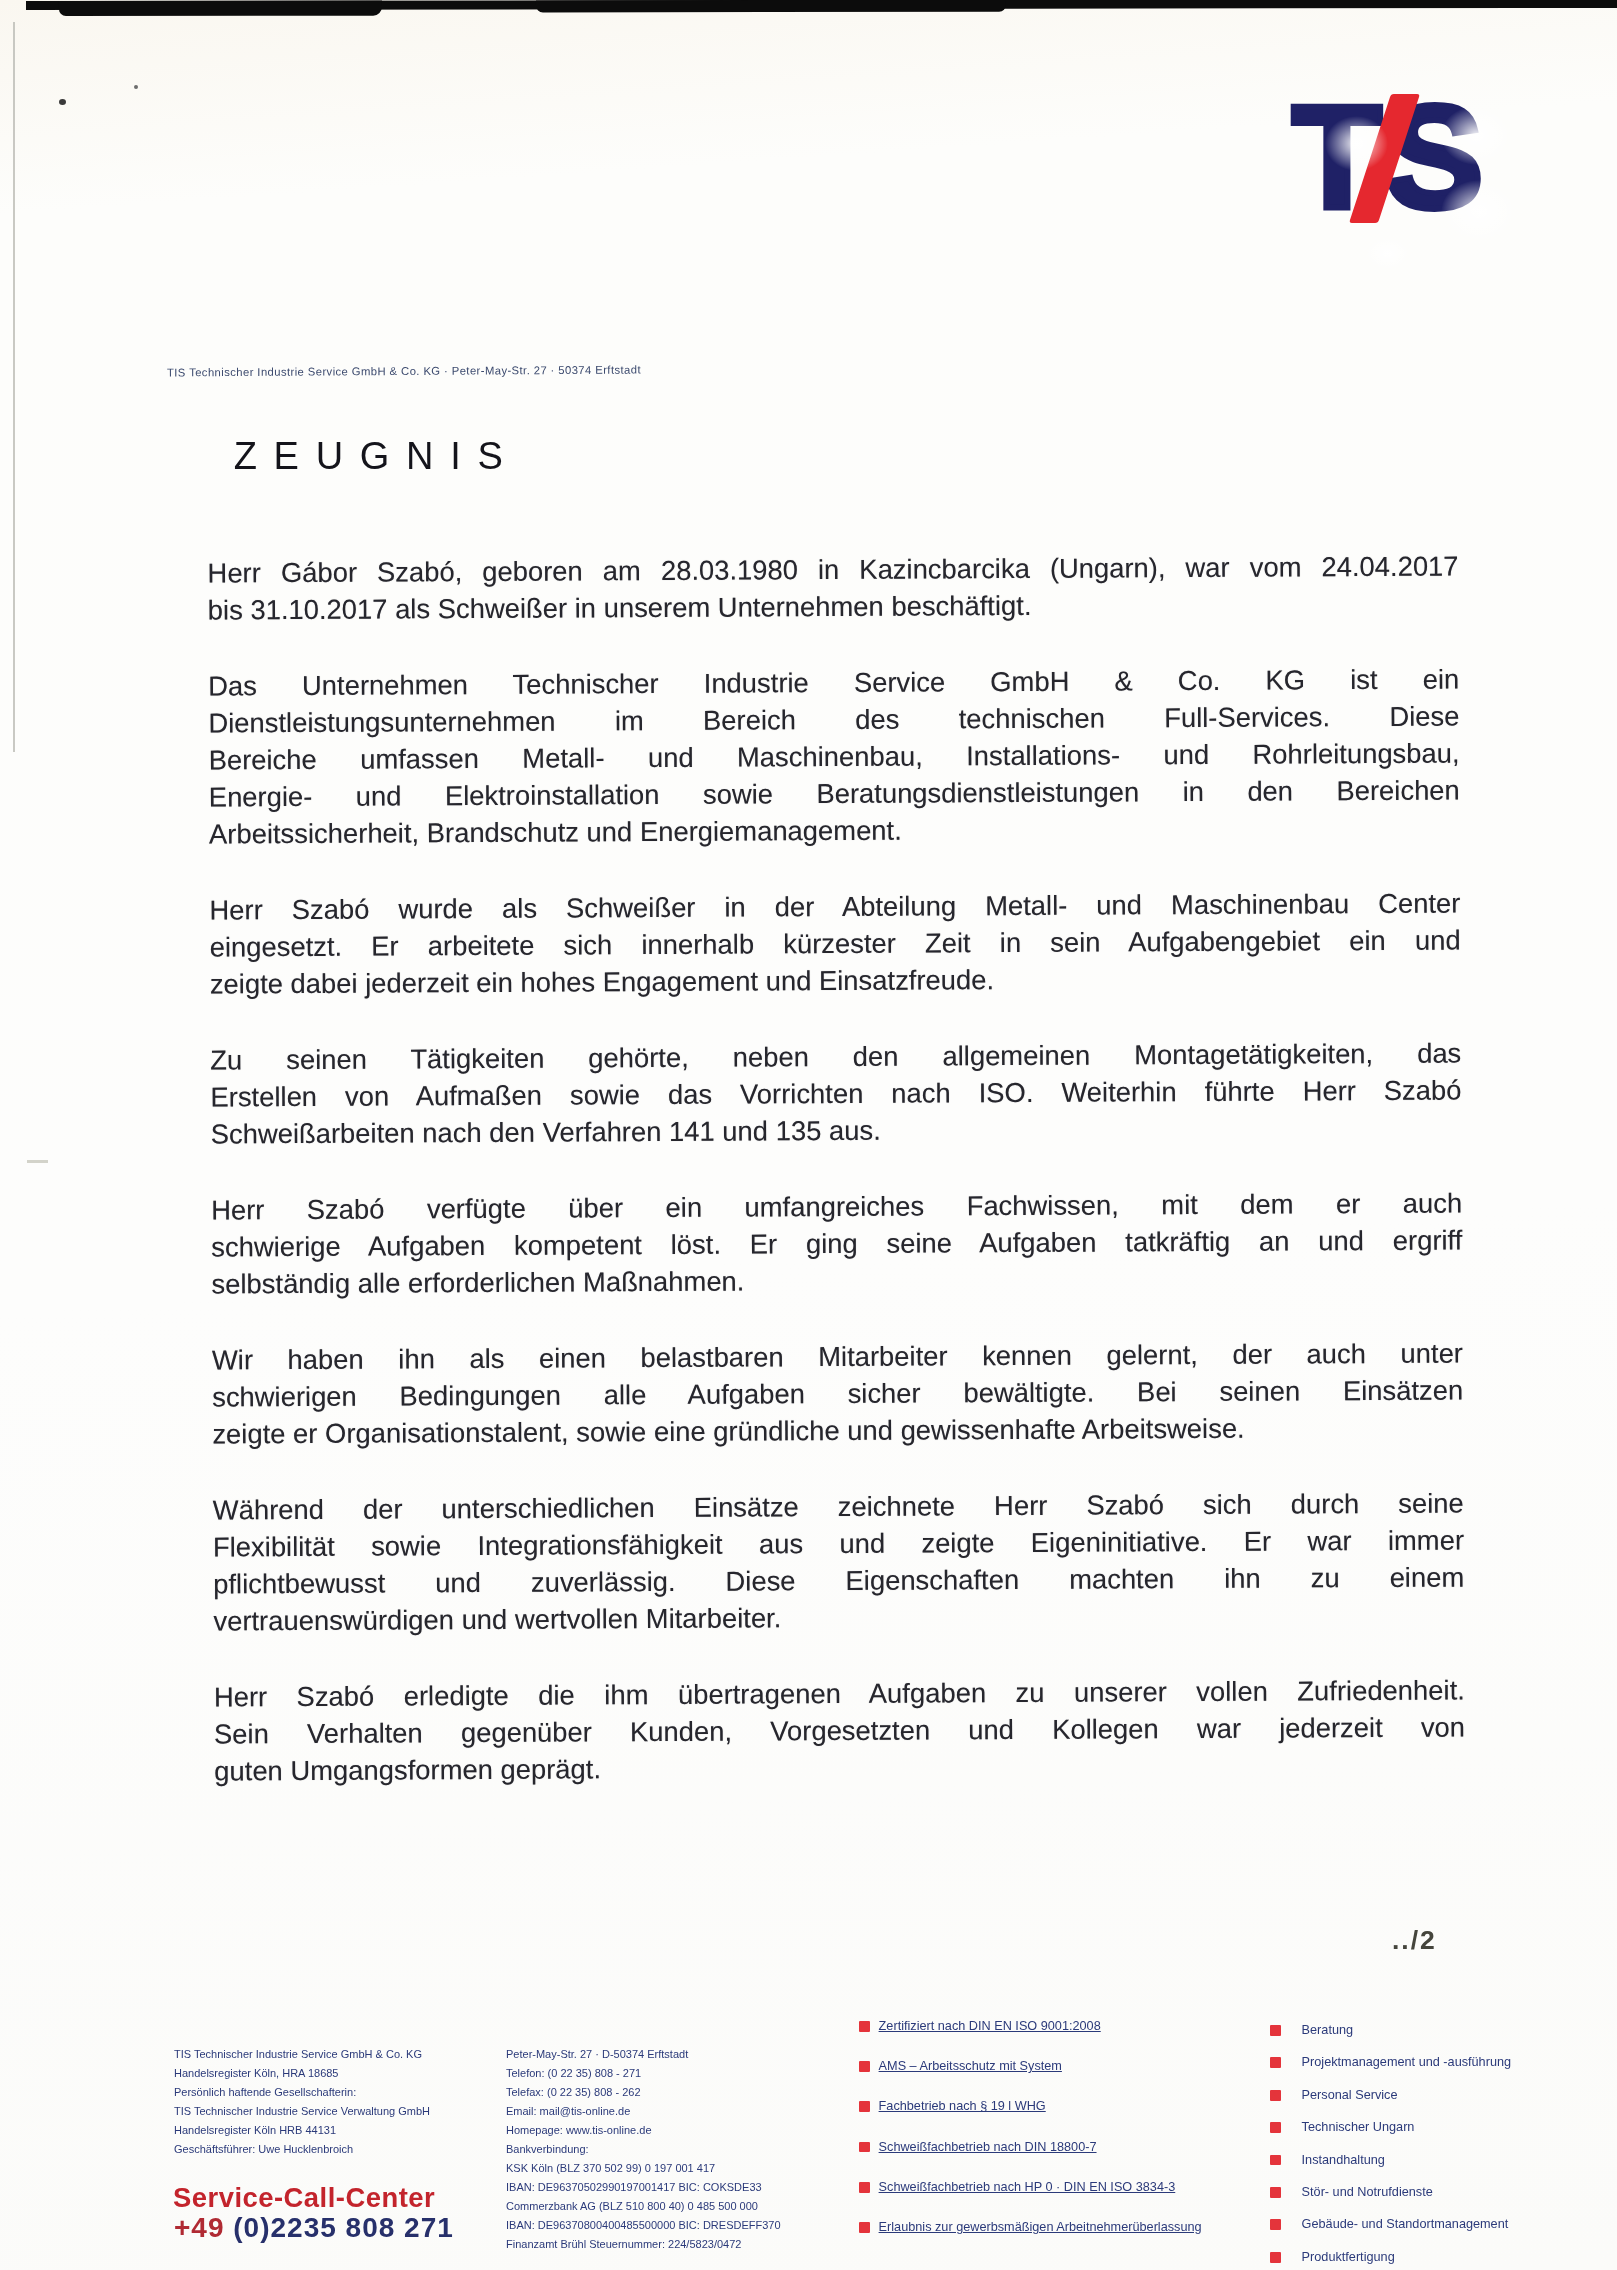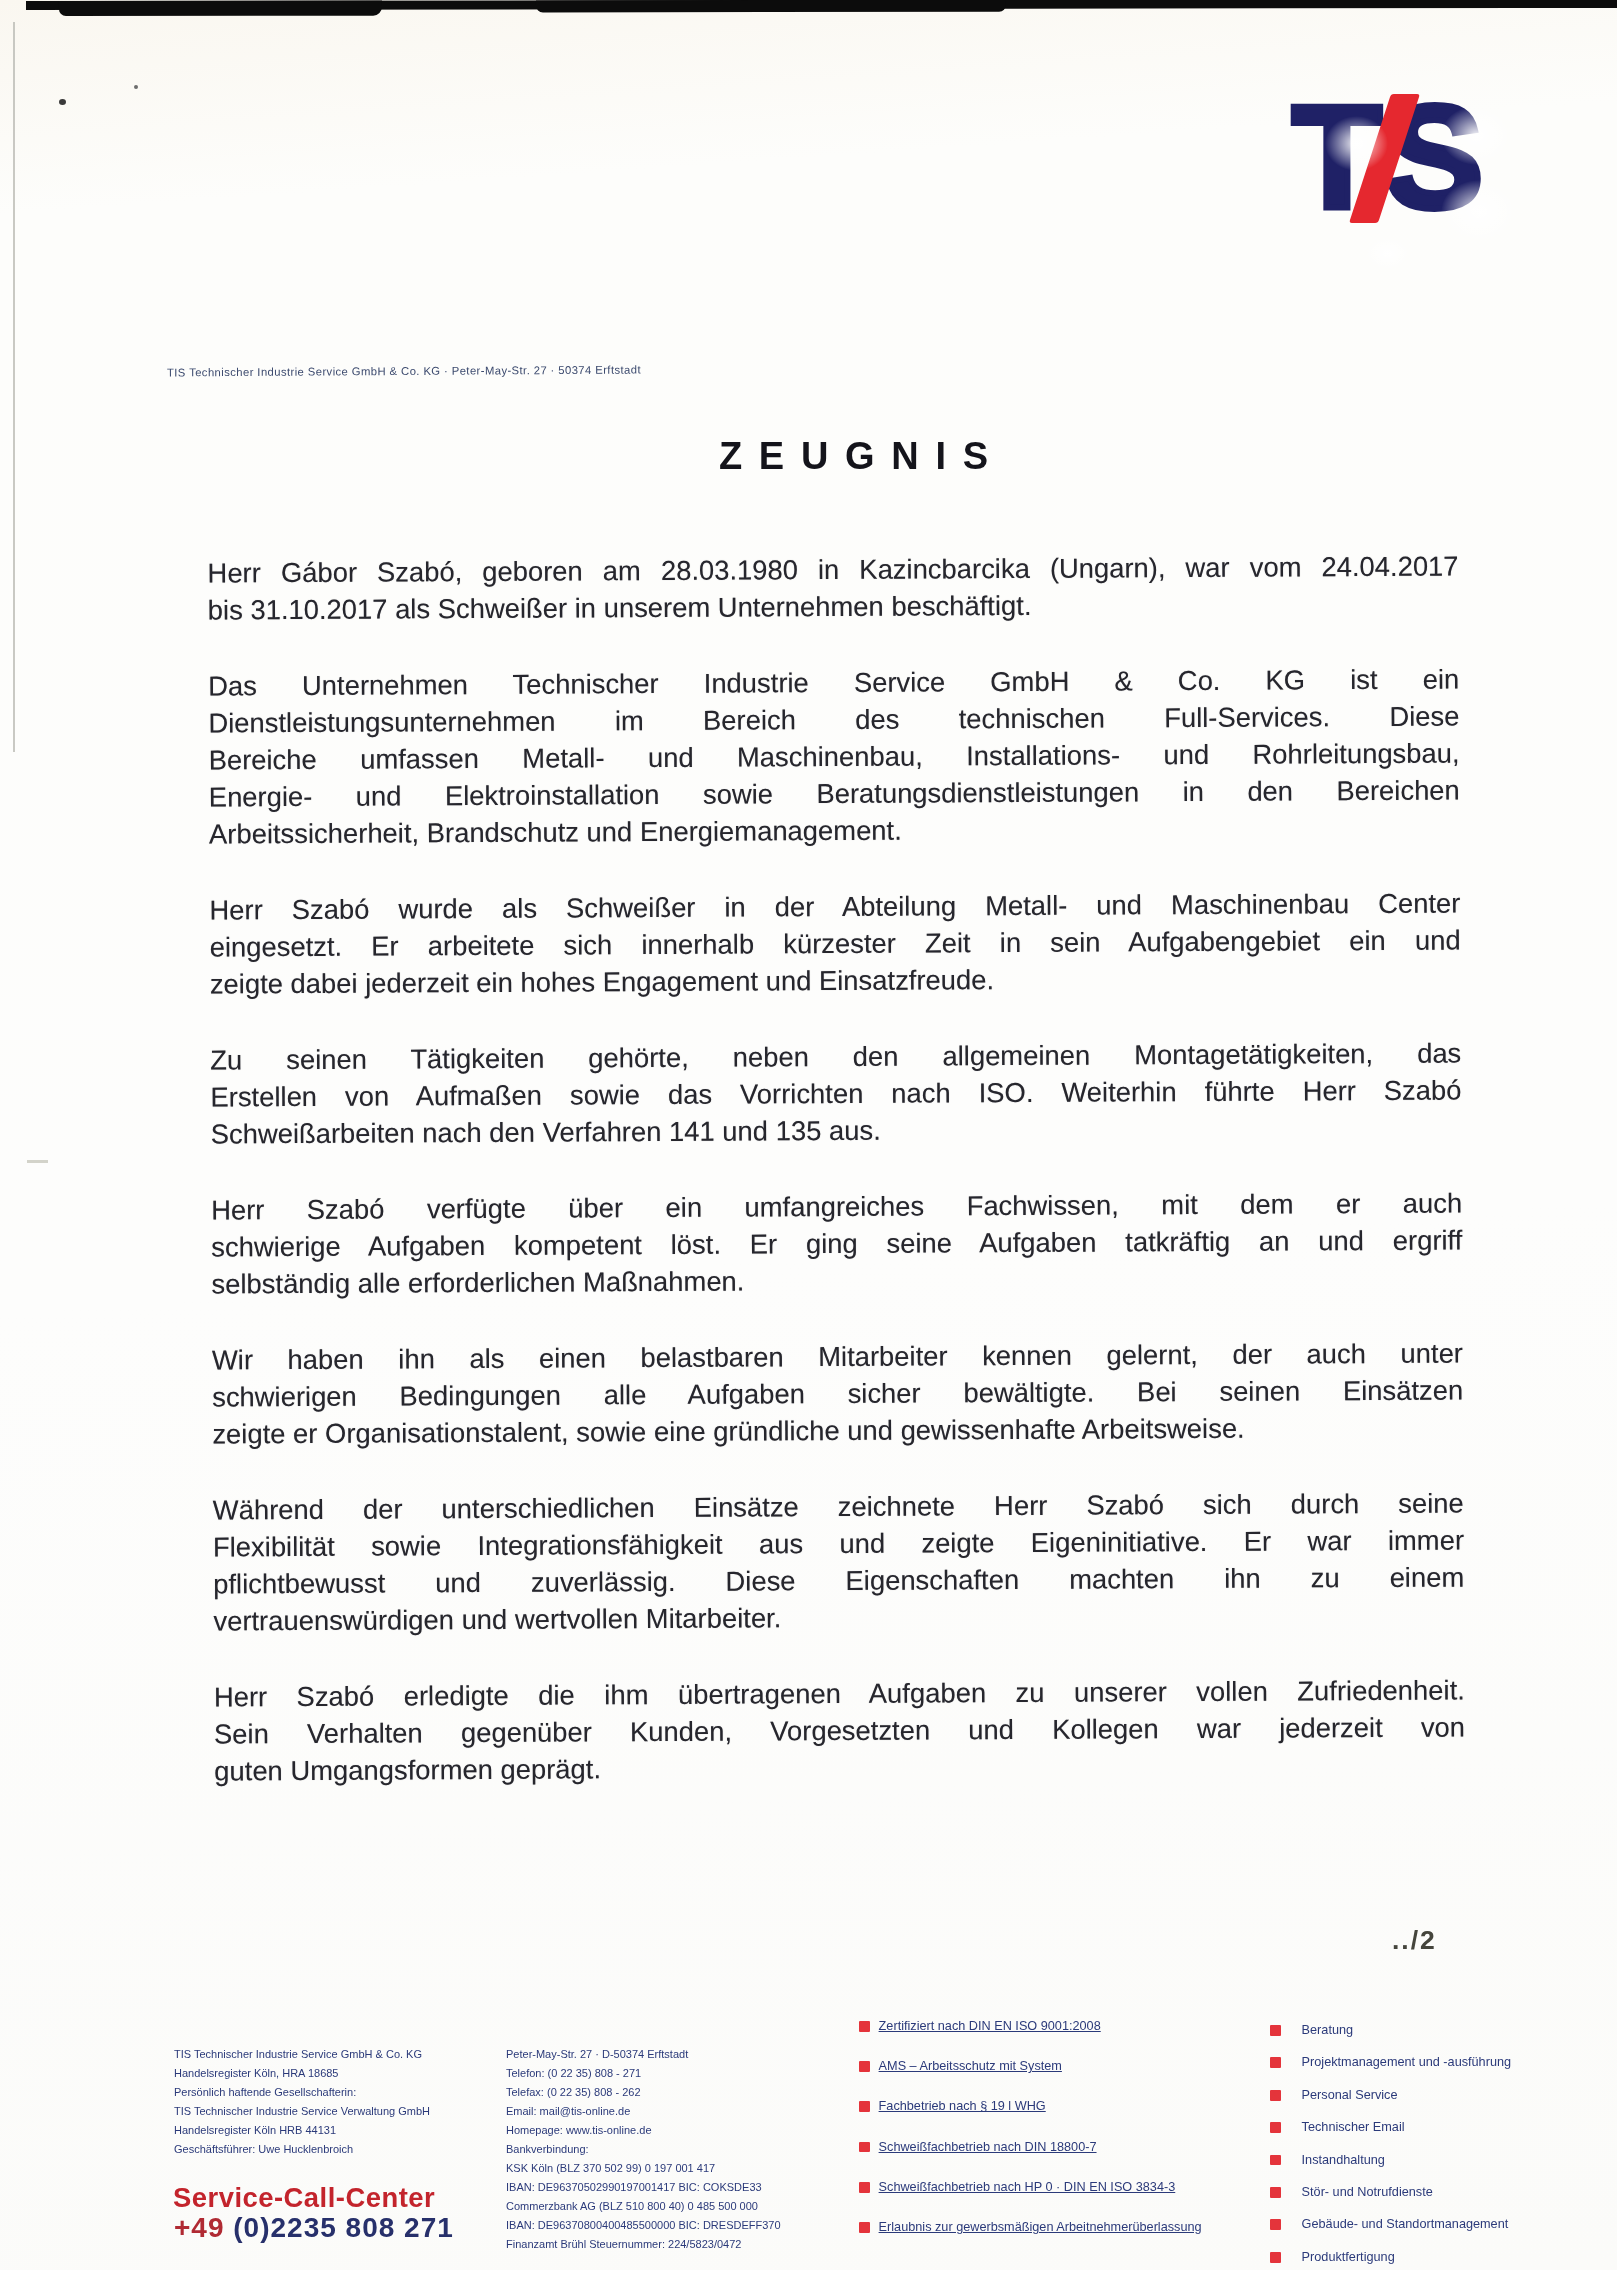--- a/index.html
+++ b/index.html
@@ -24,22 +24,22 @@
               margin:3.9px -13.7px 0 -7.8px;border-radius:2.9px;}
   .glare{position:absolute;background:radial-gradient(closest-side,rgba(255,255,255,.95),rgba(255,255,255,0));border-radius:50%;}
   .g1{left:33px;top:25.5px;width:63px;height:55px;}
   .g2{left:149px;top:15.7px;width:71px;height:59px;}
   .g3{left:149px;top:90px;width:76px;height:63px;}
   .g4{left:73px;top:147px;width:45px;height:33px;}
 
   .sender{position:absolute;left:167px;top:365px;font-size:11.3px;color:#3c4a6e;
           letter-spacing:0.4px;transform:rotate(-0.35deg);}
 
-  .title{position:absolute;left:228px;top:435px;width:1251px;text-align:center;
-         font-size:38px;font-weight:bold;letter-spacing:16.7px;text-indent:16.7px;color:#14141b;}
+  .title{position:absolute;left:217px;top:435px;width:1251px;
+         font-size:38px;font-weight:normal;letter-spacing:16.7px;text-indent:16.7px;color:#14141b;}
 
   .content{position:absolute;left:211px;top:551px;width:1251px;color:#26262d;
            font-size:27.4px;line-height:37px;transform:rotate(-0.32deg);
            text-shadow:0 0 0.8px rgba(38,38,45,.38);}
   .para{margin:0 0 39px 0;}
   .line{text-align:justify;text-align-last:justify;}
   .line.last{text-align-last:left;}
 
   .page-num{position:absolute;left:1392px;top:1925px;font-size:26.5px;font-weight:bold;
             color:#45453c;letter-spacing:2px;}
@@ -190,21 +190,21 @@
     <div class="svc-item">
       <span class="bullet"></span>
       <span>Projektmanagement und -ausführung</span>
     </div>
     <div class="svc-item">
       <span class="bullet"></span>
       <span>Personal Service</span>
     </div>
     <div class="svc-item">
       <span class="bullet"></span>
-      <span>Technischer Email</span>
+      <span>Technischer Ungarn</span>
     </div>
     <div class="svc-item">
       <span class="bullet"></span>
       <span>Instandhaltung</span>
     </div>
     <div class="svc-item">
       <span class="bullet"></span>
       <span>Stör- und Notrufdienste</span>
     </div>
     <div class="svc-item">

